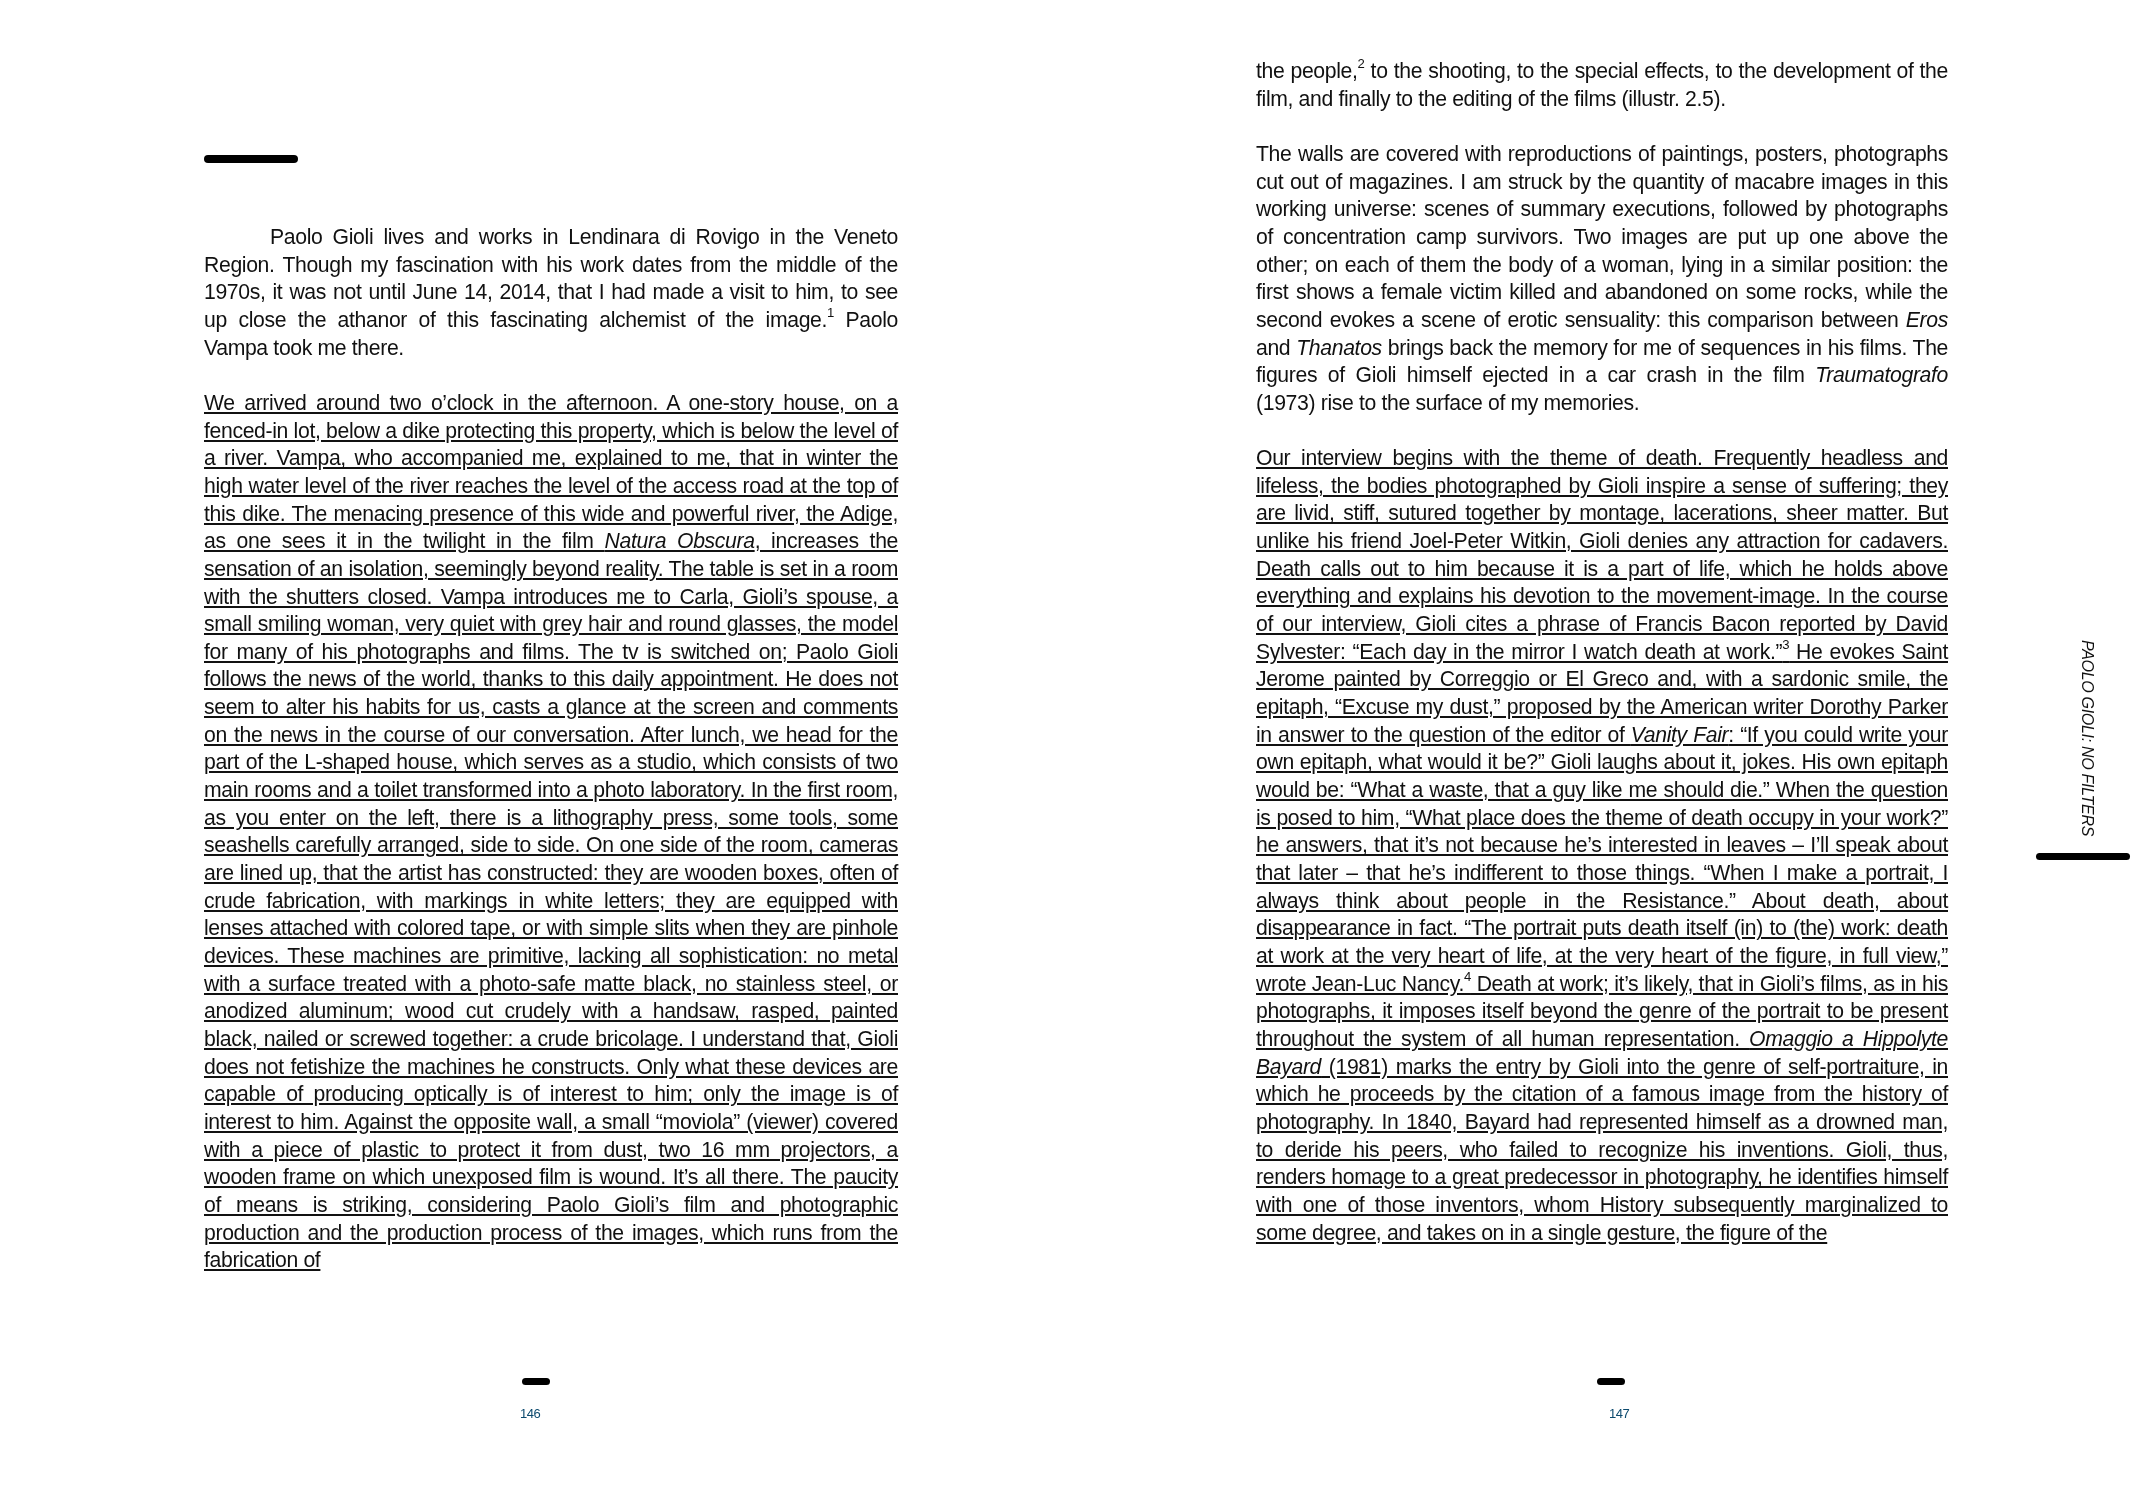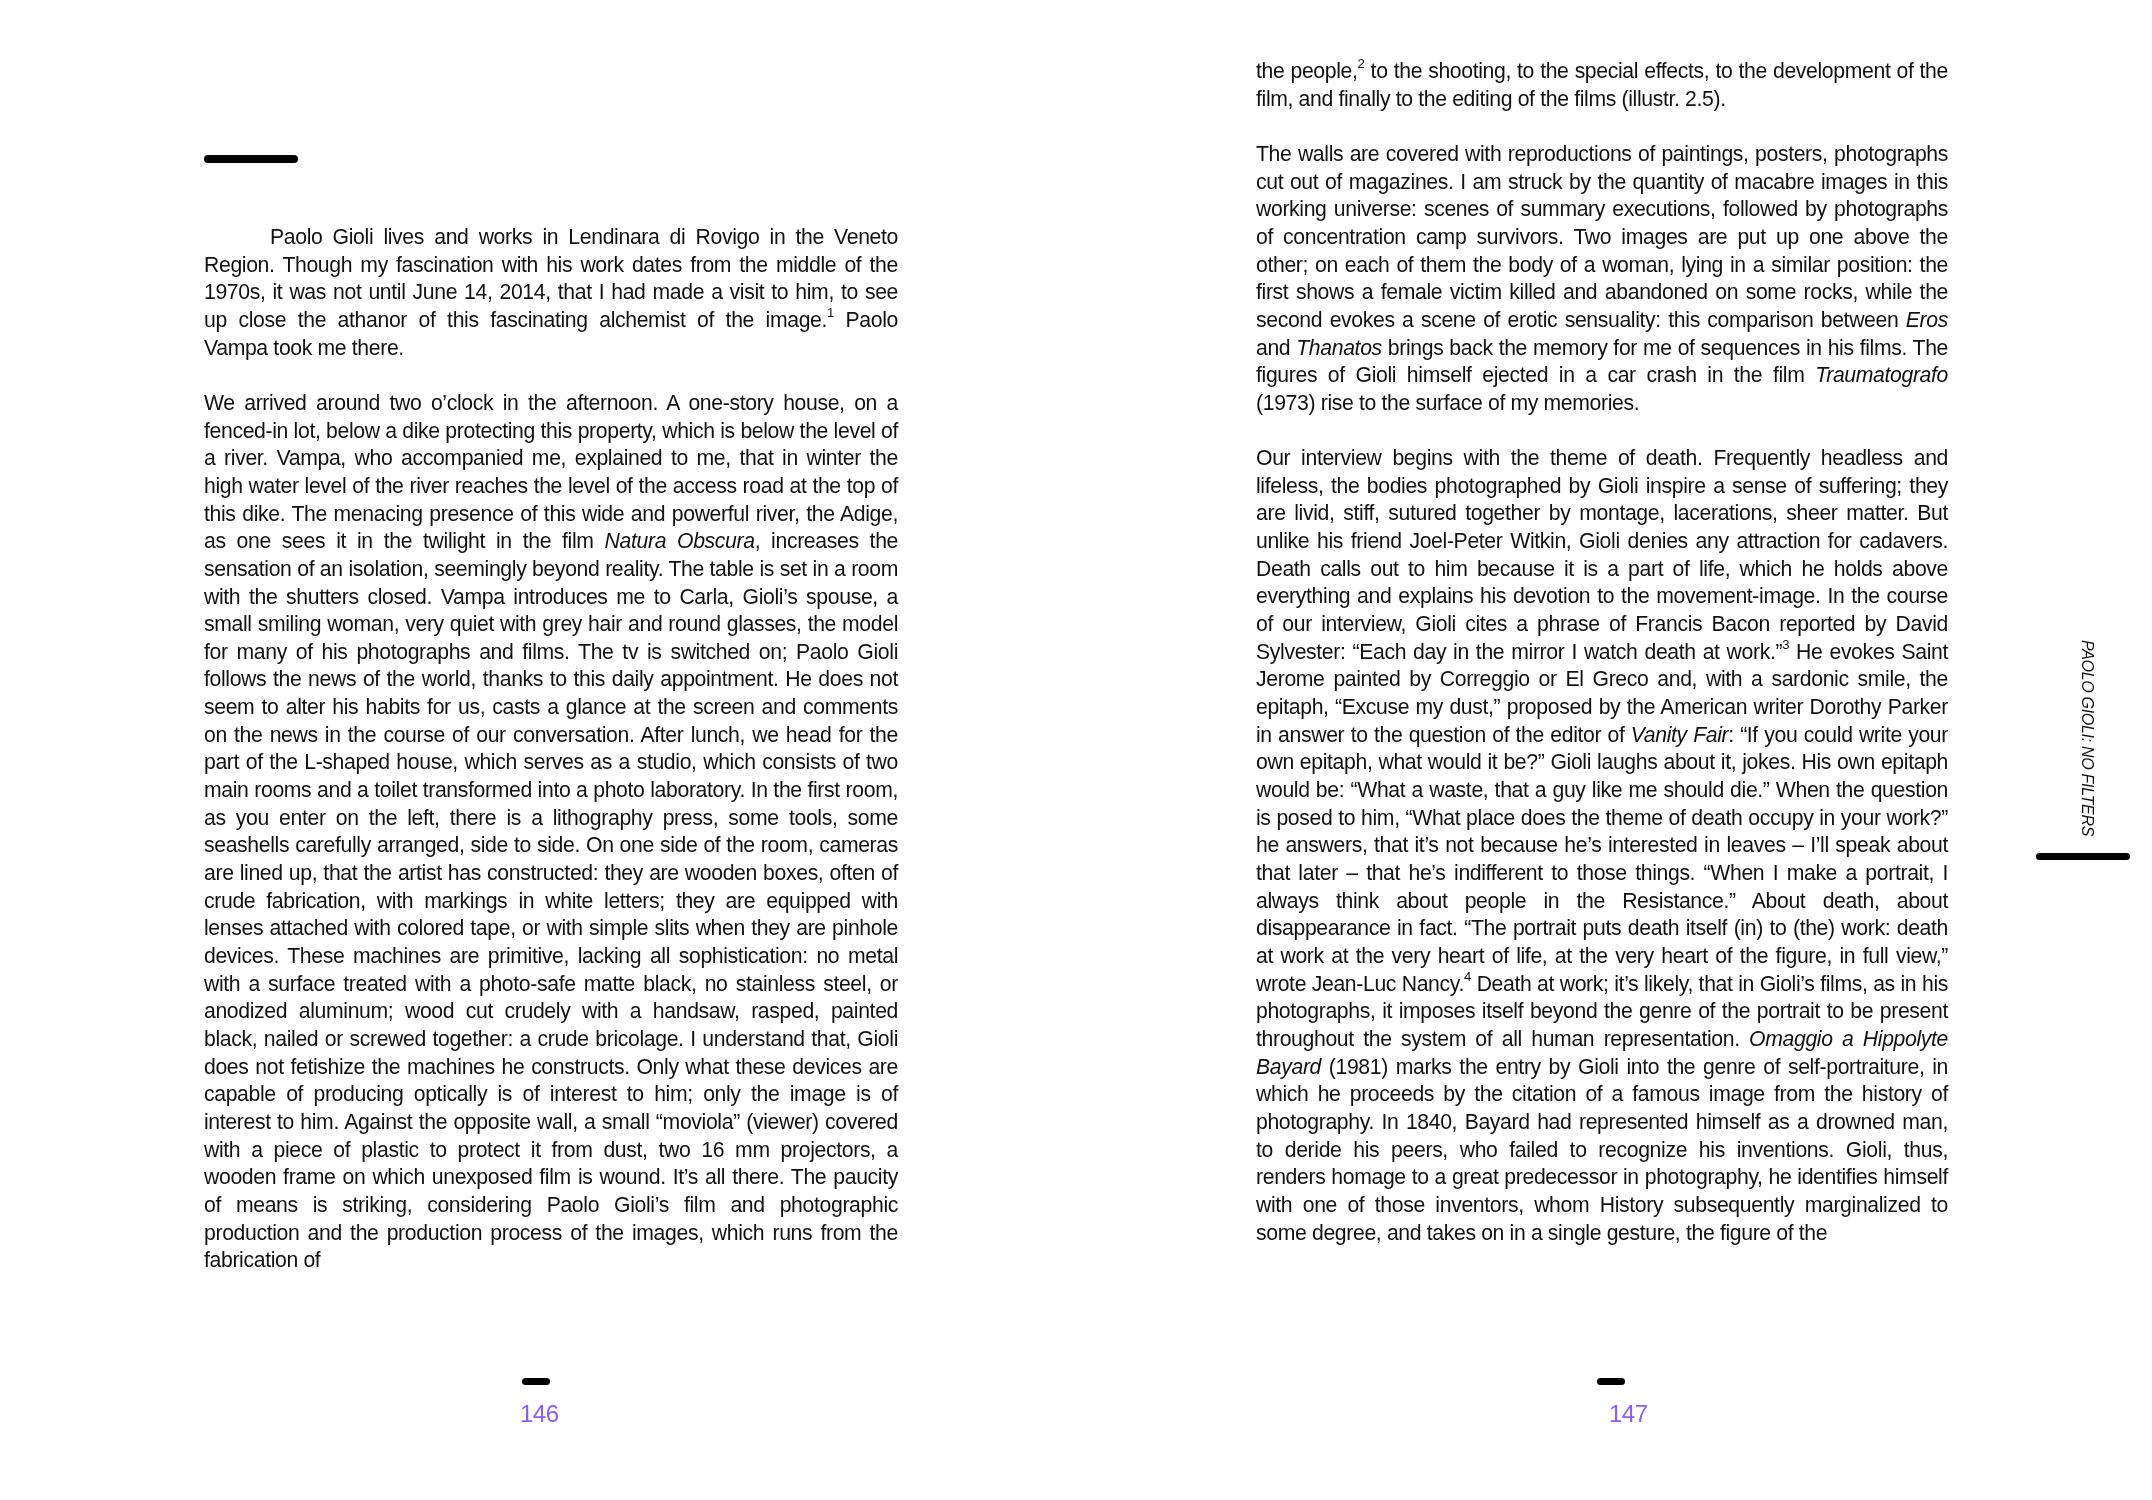--- a/index.html
+++ b/index.html
@@ -47,23 +47,23 @@
   .rule-folio {
     width: 28px;
     height: 7px;
   }
   .rule-folio-left { left: 522px; top: 1378px; }
   .rule-folio-right { left: 521px; top: 1378px; }  
 
   .folio {
     position: absolute;
     top: 1402px;
-    font-size: 24px;
+    font-size: 13px;
     line-height: 24px;
-    color: #8b5cf6;
+    color: #0c4a6e;
     letter-spacing: -0.5px;
   }
   .folio-left { left: 520px; }
   .folio-right { left: 533px; }
 
   .column {
     position: absolute;
     font-size: 21.2px;
     line-height: 27.65px;
     text-align: justify;
@@ -83,20 +83,21 @@
     width: 692px;
   }
   .column p {
     margin: 0 0 27.65px 0;
   }
   .column p.indent {
     text-indent: 66px;
   }
   .column p.last {
     margin-bottom: 0;
+    text-decoration: underline;
   }
   .column em {
     font-style: italic;
   }
   sup {
     font-size: 0.62em;
     line-height: 0;
     position: relative;
     top: -0.15em;
     vertical-align: super;

